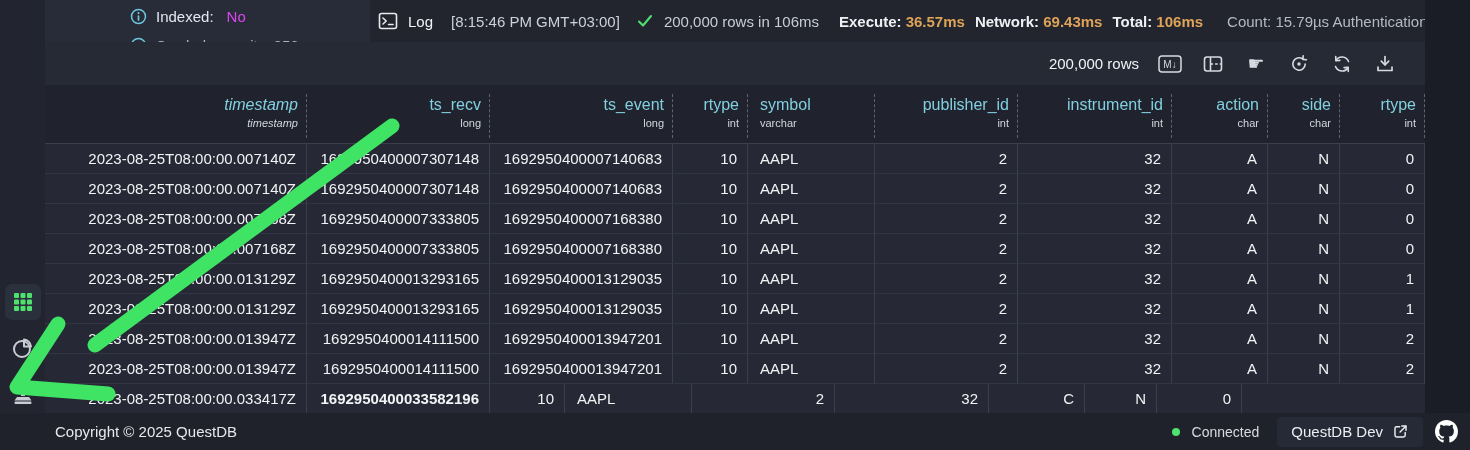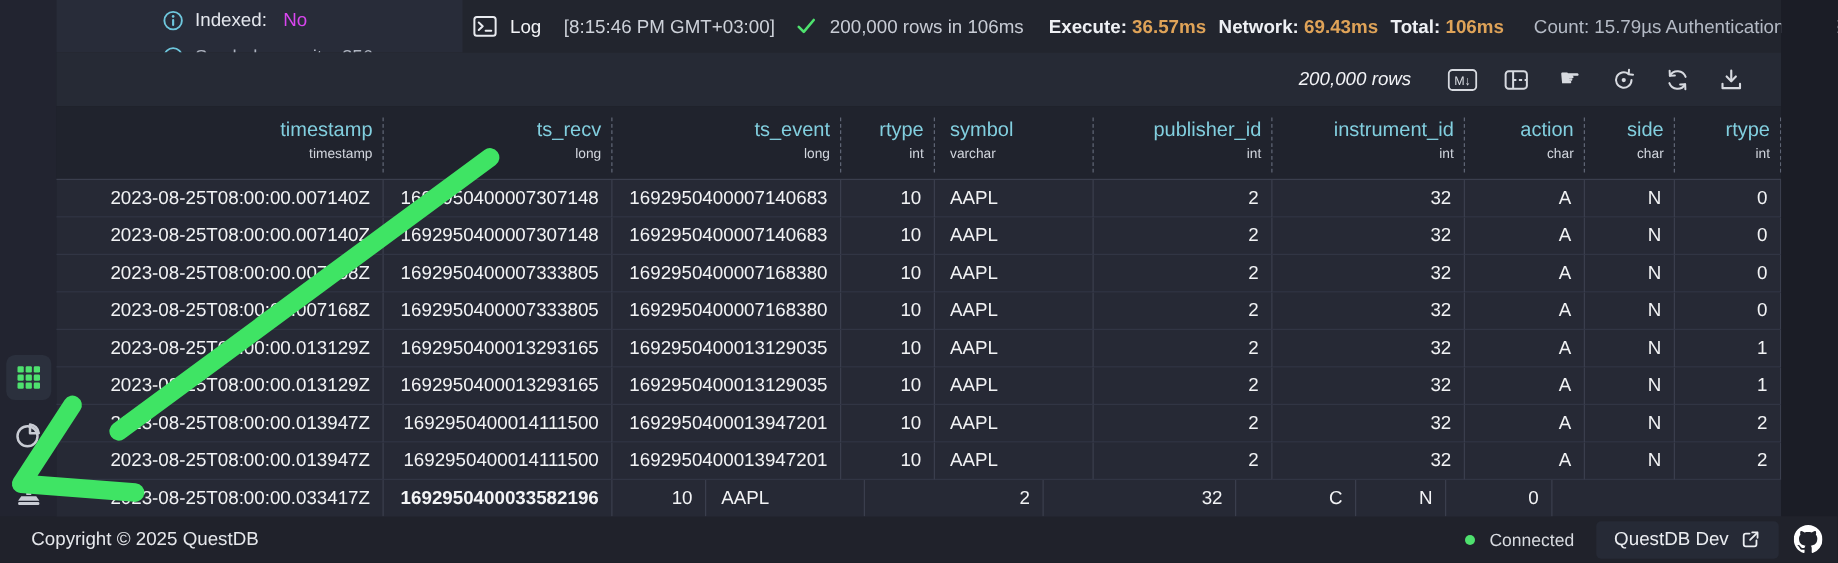--- a/index.html
+++ b/index.html
@@ -25,39 +25,39 @@
   .log-area { flex:1; display:flex; align-items:center; gap:10px; padding-left:8px; font-size:15px; white-space:nowrap; }
   .log-title { color:#f2f3f6; margin-right:8px; }
   .log-time { color:#cdd1d9; margin-right:6px; }
   .log-summary { color:#c8ccd5; margin-right:10px; }
   .metric { color:#eef0f4;font-weight:bold; }
   .metric .mv { color:#dfa358; }
   .muted-metrics { color:#b4bac5; margin-left:14px; }
 
   
   .toolbar2 { position:absolute; left:45px; top:42px; width:1380px; height:43px; background:#262a35; display:flex; align-items:center; justify-content:flex-end; gap:19px; padding-right:28px; }
-  .rows-count { font-size:15px; color:#f2f3f6; margin-right:10px;font-style:italic; }
+  .rows-count { font-size:15px; color:#f2f3f6; margin-right:0; }
   .tool-icon { width:24px; height:24px; display:flex; align-items:center; justify-content:center; cursor:pointer; color:#d7dae0; }
   .hand-glyph { font-size:19px; color:#d7dae0; line-height:1; }
 
   
   .grid { position:absolute; left:45px; top:85px; width:1380px; }
   .grid-header { height:58px; background:#20232d; display:flex; align-items:flex-end; }
   .hcell { height:44px; margin-bottom:5px; padding:0 8px 0 4px; border-right:1px dashed rgba(145,155,175,.55); display:flex; flex-direction:column; justify-content:flex-start; cursor:pointer; }
   .hcell .hname { font-size:16px; color:#82cfdf; line-height:22px; }
   .hcell .htype { font-size:11px; color:#d2d6de; line-height:14px; }
   .hcell.right { text-align:right; } .hcell.left { text-align:left; padding-left:12px; }
   .grid-body { border-top:1px solid #3a3e4d; }
   .grow { display:flex; height:30px; background:#262935; }
   .cell { height:30px; line-height:29px; font-size:15px; color:#f2f3f5; padding:0 10px; border-right:1px solid #3a3e4d; border-bottom:1px solid #313544; overflow:hidden; white-space:nowrap; }
   .cell.right { text-align:right; } .cell.left { text-align:left; padding-left:12px; }
 
   
   .footer { position:absolute; left:0; top:413px; width:1470px; height:37px; background:#20222b; display:flex; align-items:center; z-index:4; }
-  .copyright { margin-left:25px; font-size:15px; color:#e6e8ec; }
+  .copyright { margin-left:55px; font-size:15px; color:#e6e8ec; }
   .footer-right { margin-left:auto; display:flex; align-items:center; gap:12px; margin-right:12px; }
   .status-dot { width:8px; height:8px; border-radius:50%; background:#4ee16e; }
   .status-label { font-size:14px; color:#d8dbe0; margin-right:6px; }
   .instance-btn { background:#262a36; border:none; border-radius:4px; height:30px; padding:0 14px; display:flex; align-items:center; gap:9px; color:#eceef2; font-size:15px; font-family:inherit; cursor:pointer; }
 
   
   .arrow-overlay { position:absolute; left:0; top:0; width:1470px; height:450px; pointer-events:none; z-index:6; }
 </style>
 </head>
 <body>
@@ -172,21 +172,21 @@
       <svg width="20" height="20" viewBox="0 0 20 20">
         <path d="M10 2.5v8" stroke="#d7dae0" stroke-width="1.7" stroke-linecap="round"></path>
         <path d="M6.3 7.2l3.7 3.8 3.7-3.8" fill="none" stroke="#d7dae0" stroke-width="1.7" stroke-linecap="round" stroke-linejoin="round"></path>
         <path d="M3 13v3.5h14V13" fill="none" stroke="#d7dae0" stroke-width="1.7" stroke-linecap="round" stroke-linejoin="round"></path>
       </svg>
     </span>
   </div>
 
   <div class="grid">
     <div class="grid-header">
-        <div class="hcell right" style="width: 262px;">
+        <div class="hcell right" style="width: 262px; font-style: italic;">
           <span class="hname">timestamp</span>
           <span class="htype">timestamp</span>
         </div>
         <div class="hcell right" style="width: 183px;">
           <span class="hname">ts_recv</span>
           <span class="htype">long</span>
         </div>
         <div class="hcell right" style="width: 183px;">
           <span class="hname">ts_event</span>
           <span class="htype">long</span>

